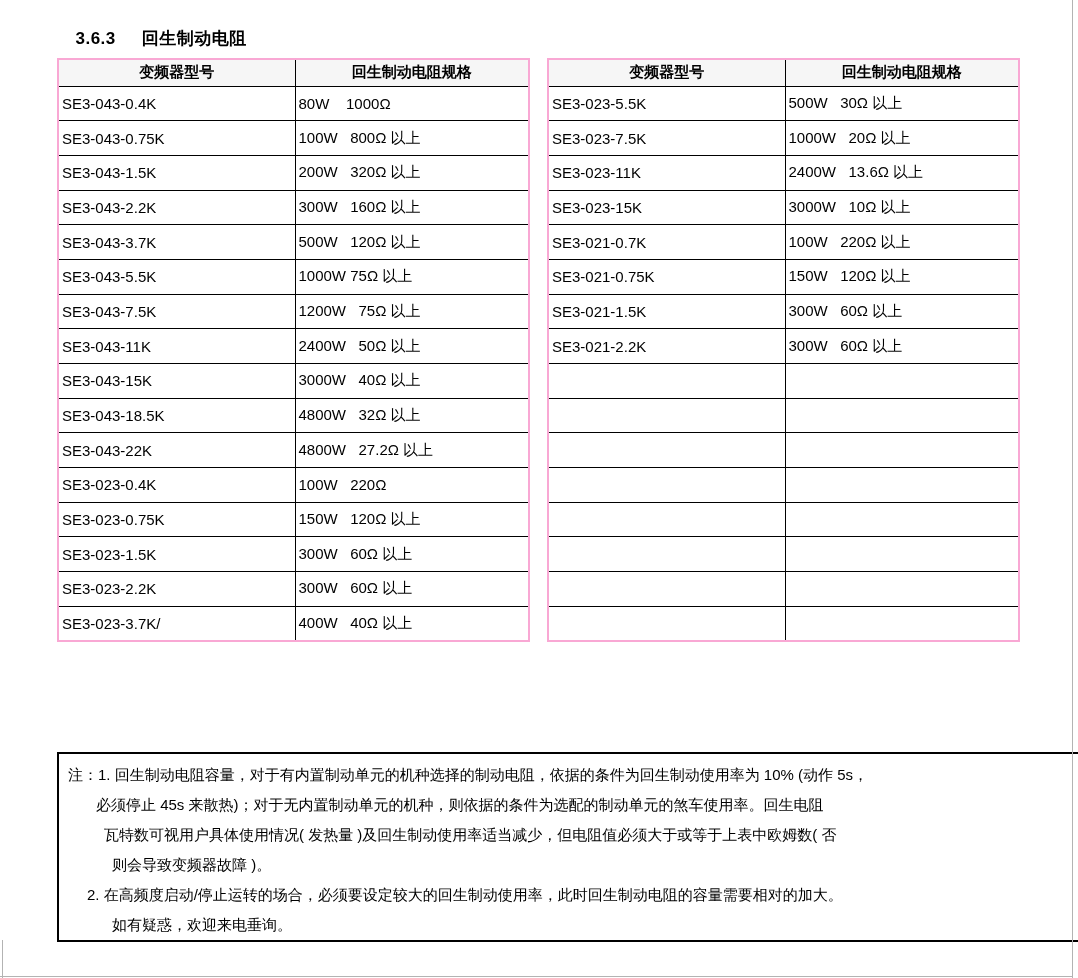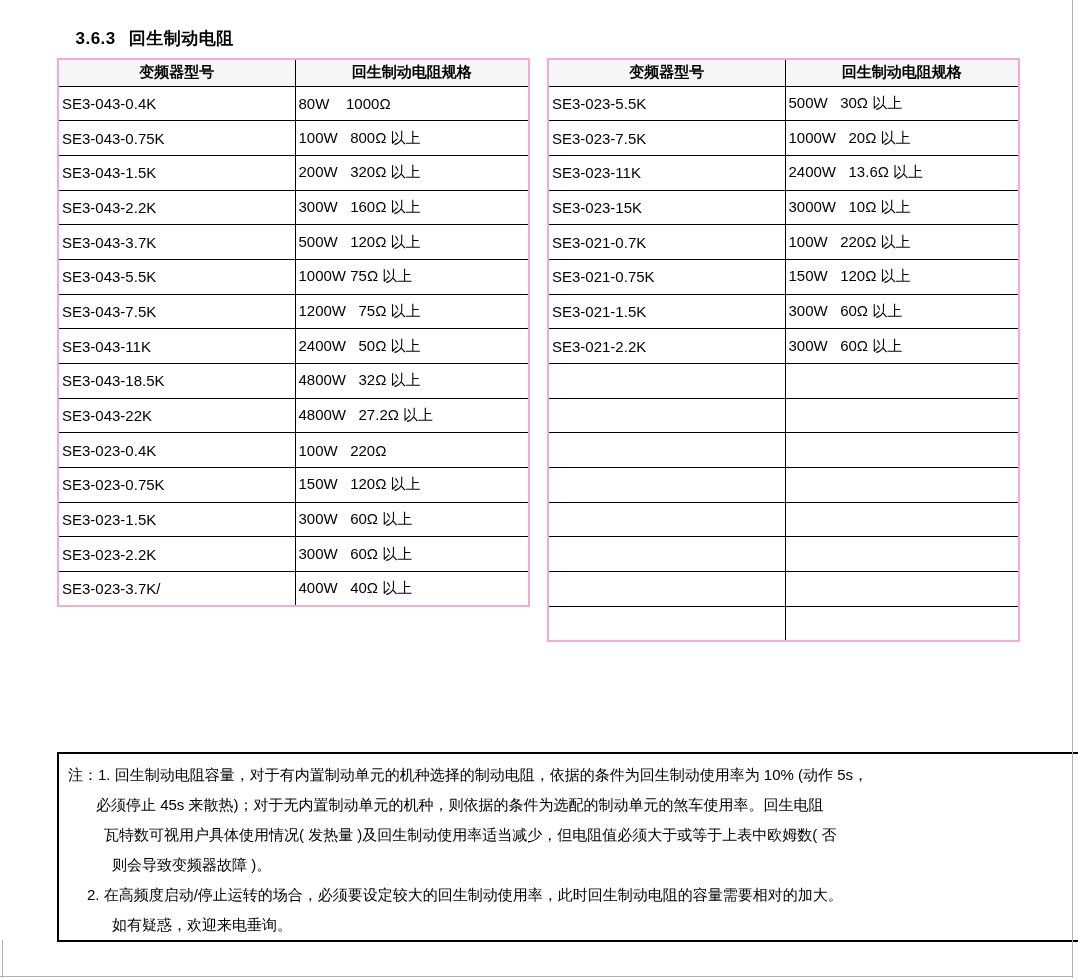--- a/index.html
+++ b/index.html
@@ -11,21 +11,21 @@
     color: #000;
     position: relative;
     overflow: hidden;
   }
   .page-title {
     position: absolute; left: 65px; top: 7px;
     font-size: 17px; font-weight: bold;
     letter-spacing: 0.5px;
     white-space: pre;
   }
-  .title-num { margin-right: 13px; }
+  .title-num { margin-right: 26px; }
   table.spec-table {
     position: absolute; top: 58px;
     border-collapse: collapse;
     table-layout: fixed;
     border: 2px solid #f9a8d4;
   }
   #left-table  { left: 57px; }
   #right-table { left: 547px; }
   table.spec-table th {
     height: 27px;
@@ -105,20 +105,24 @@
       </tr>
       <tr>
         <td class="model-cell">SE3-043-7.5K</td>
         <td class="spec-cell">1200W   75Ω 以上</td>
       </tr>
       <tr>
         <td class="model-cell">SE3-043-11K</td>
         <td class="spec-cell">2400W   50Ω 以上</td>
       </tr>
       <tr>
+        <td class="model-cell">SE3-043-15K</td>
+        <td class="spec-cell">3000W   40Ω 以上</td>
+      </tr>
+      <tr>
         <td class="model-cell">SE3-043-18.5K</td>
         <td class="spec-cell">4800W   32Ω 以上</td>
       </tr>
       <tr>
         <td class="model-cell">SE3-043-22K</td>
         <td class="spec-cell">4800W   27.2Ω 以上</td>
       </tr>
       <tr>
         <td class="model-cell">SE3-023-0.4K</td>
         <td class="spec-cell">100W   220Ω</td>

